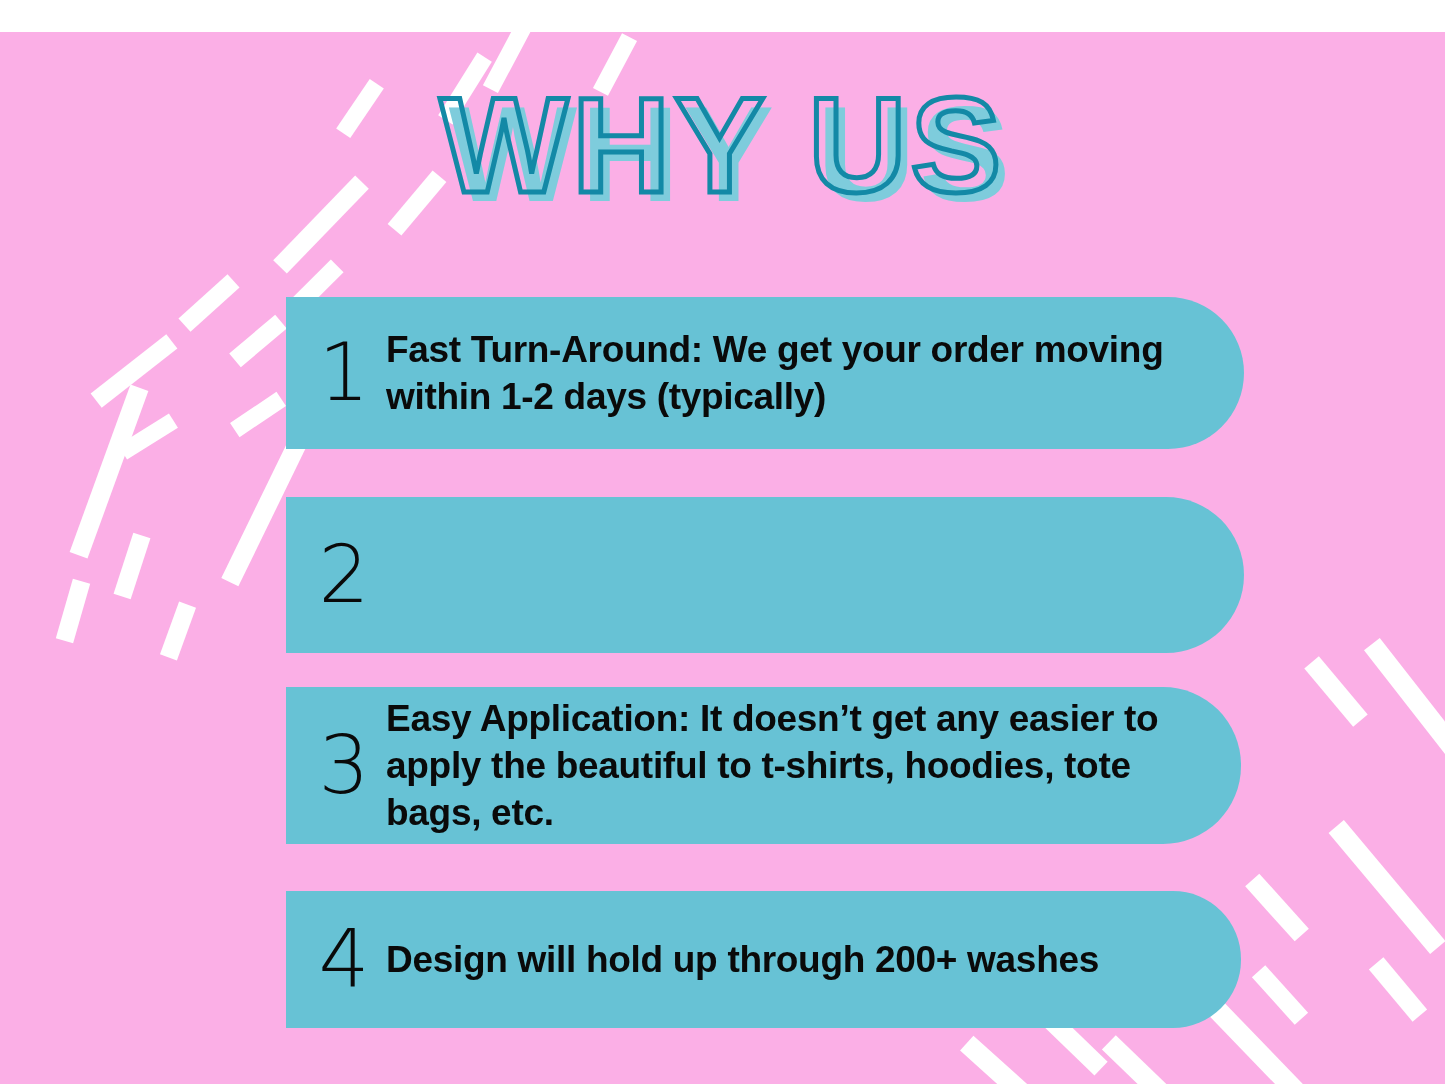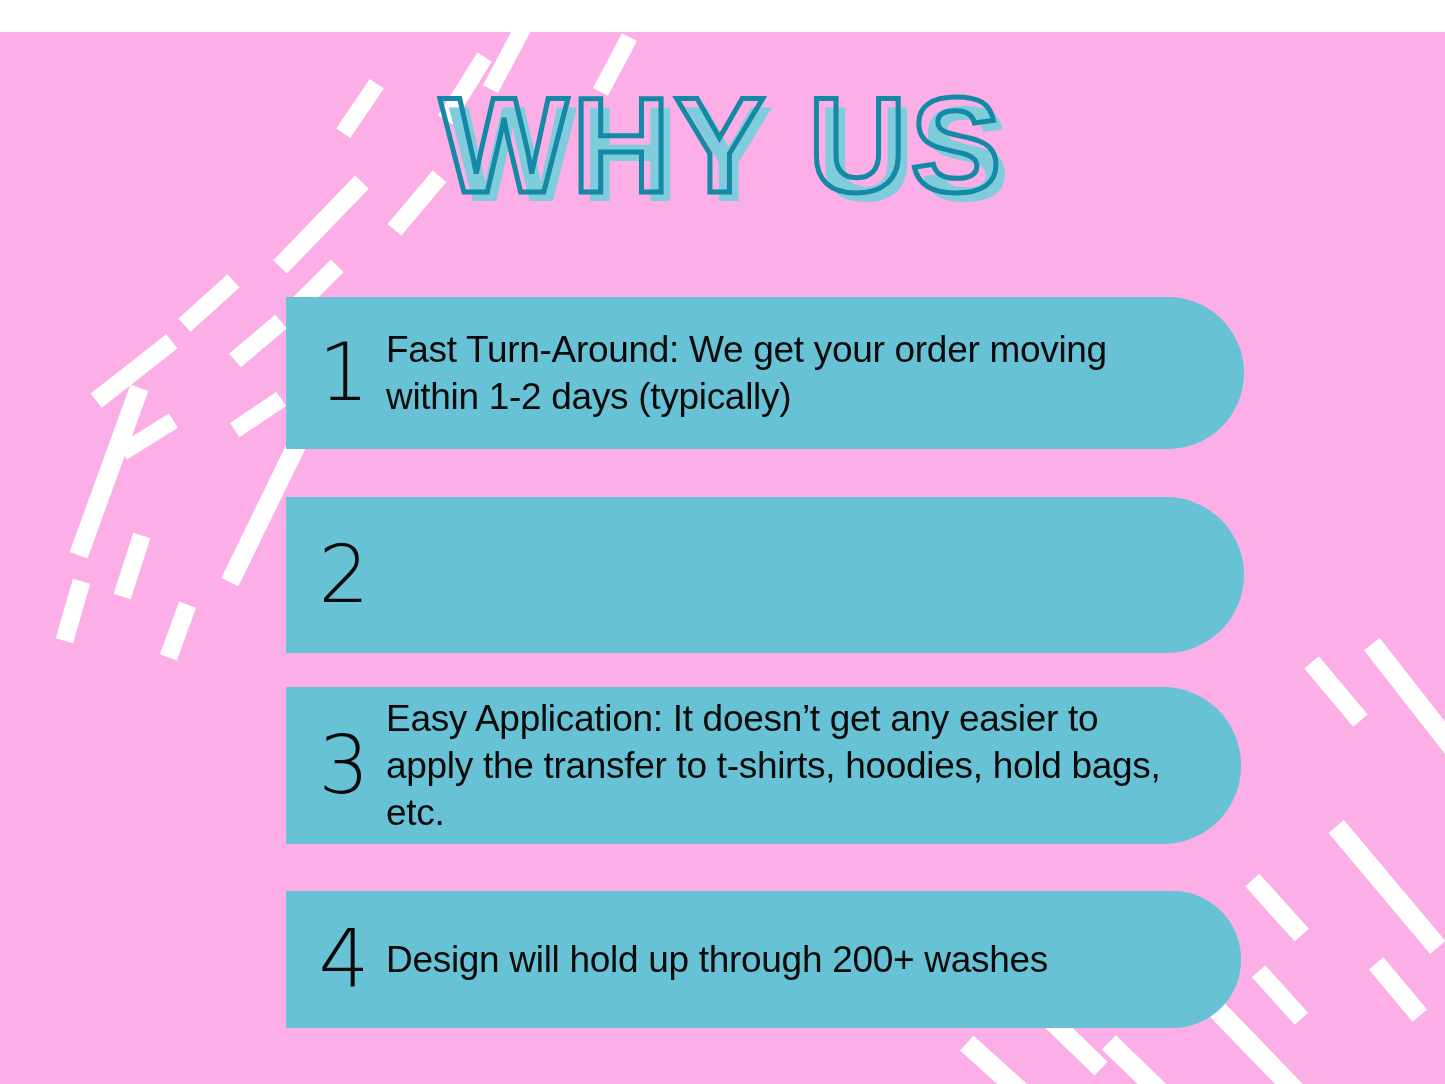--- a/index.html
+++ b/index.html
@@ -79,21 +79,21 @@
     color: #0a0a0a;
     margin-left: 22px;
     margin-right: 6px;
     font-family: "DejaVu Sans", sans-serif;
   }
   .card-text {
     flex: 1 1 auto;
     font-size: 37px;
     line-height: 47px;
     color: #0a0a0a;
-    font-weight: 400;
+    font-weight: 700;
     padding-right: 60px;
     letter-spacing: -0.3px;
   }
 
   #card-1 { top: 265px;  width: 958px; height: 152px; border-radius: 0 76px 76px 0; }
   #card-2 { top: 465px;  width: 958px; height: 156px; border-radius: 0 78px 78px 0; }
   #card-3 { top: 655px;  width: 955px; height: 157px; border-radius: 0 78px 78px 0; }
   #card-4 { top: 859px;  width: 955px; height: 137px; border-radius: 0 68px 68px 0; }
 
   #card-4 .card-text { font-size: 37px; }
@@ -142,21 +142,21 @@
     <div class="card-num">1</div>
     <div class="card-text">Fast Turn-Around: We get your order moving within 1-2 days (typically)</div>
   </div>
 
   <div class="card" id="card-2">
     <div class="card-num">2</div>
   </div>
 
   <div class="card" id="card-3">
     <div class="card-num">3</div>
-    <div class="card-text">Easy Application: It doesn’t get any easier to apply the transfer to t-shirts, hoodies, hold bags, etc.</div>
+    <div class="card-text">Easy Application: It doesn’t get any easier to apply the beautiful to t-shirts, hoodies, tote bags, etc.</div>
   </div>
 
   <div class="card" id="card-4">
     <div class="card-num">4</div>
     <div class="card-text">Design will hold up through 200+ washes</div>
   </div>
 
 </div>
 
 </body></html>

